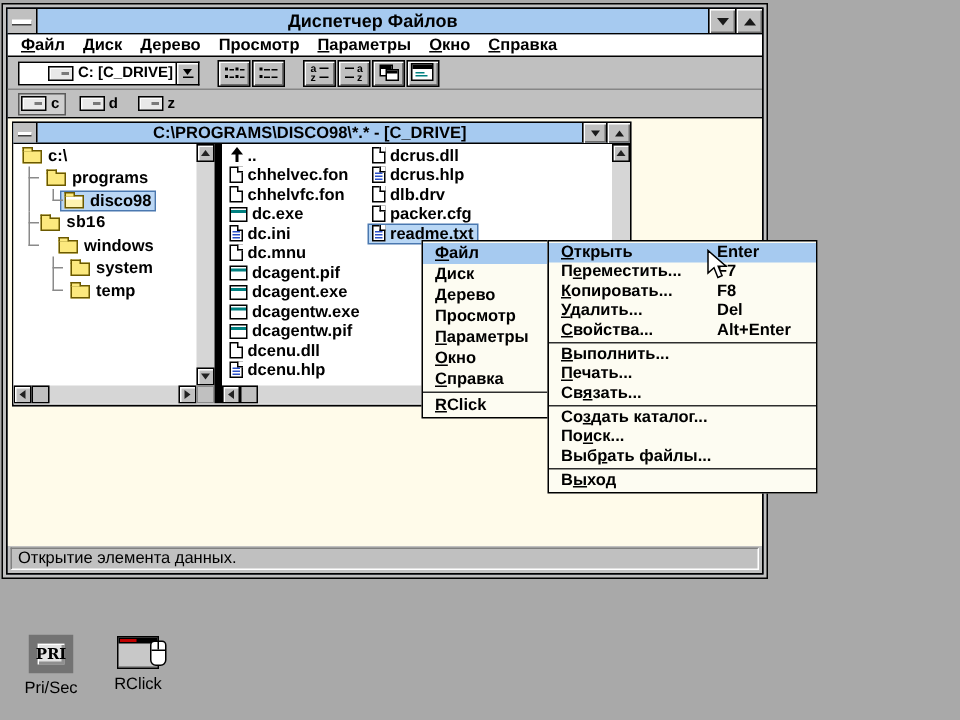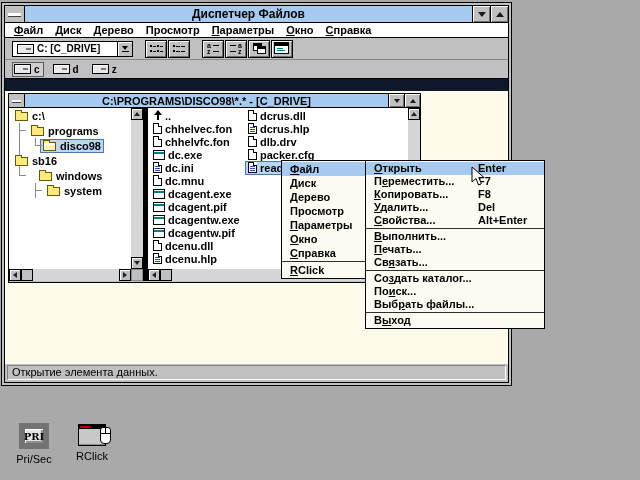--- a/index.html
+++ b/index.html
@@ -16,35 +16,35 @@
   .sysbar{width:13px;height:3px;background:#FFF;box-shadow:0 1px 0 #404040;}
   .title{flex:1;text-align:center;font-weight:bold;font-size:12px;line-height:16px;color:#000;white-space:nowrap;overflow:hidden;}
   .tbtn{width:18px;background:#C0C0C0;border-left:1px solid #000;display:flex;align-items:center;justify-content:center;box-shadow:inset 1px 1px 0 #fff,inset -1px -1px 0 #6e6e6e;}
   .tri-dn{width:0;height:0;border-left:4px solid transparent;border-right:4px solid transparent;border-top:5px solid #1a1a1a;}
   .tri-up{width:0;height:0;border-left:4px solid transparent;border-right:4px solid transparent;border-bottom:5px solid #1a1a1a;}
 
   .menubar{height:15px;background:#FFFFFF;border-bottom:1px solid #000;display:flex;align-items:center;font-weight:bold;font-size:11px;padding-left:3px;flex:none;}
   .mb-item{padding:0 6px;white-space:nowrap;}
 
   .toolbar{height:22px;background:#C0C0C0;display:flex;align-items:center;padding-left:7px;border-bottom:1px solid #868686;flex:none;}
-  .drive-combo{width:106px;height:16px;background:#fff;border:1px solid #000;display:flex;align-items:center;gap:3px;padding-left:4px;font-size:10px;font-weight:bold;white-space:nowrap;}
+  .drive-combo{width:106px;height:16px;background:#fff;border:1px solid #000;display:flex;align-items:center;gap:3px;padding-left:19px;font-size:10px;font-weight:bold;white-space:nowrap;}
   .combo-btn{width:15px;height:16px;background:#C0C0C0;border:1px solid #000;border-left:none;display:flex;flex-direction:column;align-items:center;justify-content:center;gap:1px;box-shadow:inset 1px 1px 0 #fff;}
   .cb-arr{width:0;height:0;border-left:3px solid transparent;border-right:3px solid transparent;border-top:4px solid #000;}
   .cb-bar{width:7px;height:1px;background:#000;}
   .tb-group{display:flex;gap:1px;margin-left:12px;}
   .tb-btn{width:22px;height:18px;background:#C0C0C0;border:1px solid #000;box-shadow:inset 1px 1px 0 #fff,inset -1px -1px 0 #6e6e6e;display:flex;align-items:center;justify-content:center;}
   .tb-btn svg{display:block;}
 
   .drivebar{height:19px;background:#C0C0C0;display:flex;align-items:center;gap:9px;padding-left:8px;border-bottom:1px solid #000;flex:none;}
   .drive-btn{display:flex;align-items:center;gap:3px;font-size:10px;font-weight:bold;padding:1px 3px 1px 1px;}
   .drive-btn.active{outline:1px solid #5a5a5a;background:#cfcfcf;}
   .drive-glyph{width:17px;height:10px;border:1px solid #000;background:#e9e9e9;box-shadow:inset 1px 1px 0 #fff;position:relative;flex:none;}
   .drive-glyph::after{content:'';position:absolute;right:2px;top:3px;width:5px;height:2px;background:#7a7a7a;}
 
-  .mdi{flex:1;background:#FFFBEA;position:relative;overflow:hidden;margin-top:12px;}
+  .mdi{flex:1;background:#FFFBEA;position:relative;overflow:hidden;}
 
   
   .child-window{position:absolute;left:3px;top:2px;width:413px;height:190px;border:1px solid #000;background:#C0C0C0;}
   .c-titlebar{height:14px;background:#A6CAF0;display:flex;border-bottom:1px solid #000;}
   .c-sys{width:16px;background:#C0C0C0;border-right:1px solid #000;display:flex;align-items:center;justify-content:center;}
   .c-sysbar{width:9px;height:2px;background:#fff;box-shadow:0 1px 0 #404040;}
   .c-title{flex:1;text-align:center;font-size:11px;font-weight:bold;line-height:14px;white-space:nowrap;overflow:hidden;}
   .c-btn{width:16px;background:#C0C0C0;border-left:1px solid #000;display:flex;align-items:center;justify-content:center;box-shadow:inset 1px 1px 0 #fff,inset -1px -1px 0 #6e6e6e;}
   .c-btn .tri-dn{border-left-width:3px;border-right-width:3px;border-top-width:4px;}
   .c-btn .tri-up{border-left-width:3px;border-right-width:3px;border-bottom-width:4px;}
@@ -272,21 +272,21 @@
                 </div>
                 <div class="t-row" style="padding-left: 32px;">
                   <div class="guide-v" style="left: 10px; top: 0px; height: 15px;"></div>
                   <div class="guide-v" style="left: 26px; top: 0px; height: 8px;"></div>
                   <div class="guide-h" style="left: 26px; top: 7px; width: 7px;"></div>
                   <span class="sel-wrap t-sel">
                     <span class="fold open"></span>
                     <span>disco98</span>
                   </span>
                 </div>
-                <div class="t-row" style="padding-left: 4px;">
+                <div class="t-row" style="padding-left: 16px; font-family: Liberation Mono, monospace;">
                   <div class="guide-v" style="left: 10px; top: 0px; height: 15px;"></div>
                   <div class="guide-h" style="left: 10px; top: 7px; width: 7px;"></div>
                   <span class="sel-wrap">
                     <span class="fold"></span>
                     <span>sb16</span>
                   </span>
                 </div>
                 <div class="t-row" style="padding-left: 28px;">
                   <div class="guide-v" style="left: 10px; top: 0px; height: 8px;"></div>
                   <div class="guide-h" style="left: 10px; top: 7px; width: 7px;"></div>
@@ -296,20 +296,28 @@
                   </span>
                 </div>
                 <div class="t-row" style="padding-left: 36px;">
                   <div class="guide-v" style="left: 26px; top: 0px; height: 15px;"></div>
                   <div class="guide-h" style="left: 26px; top: 7px; width: 7px;"></div>
                   <span class="sel-wrap">
                     <span class="fold"></span>
                     <span>system</span>
                   </span>
                 </div>
+                <div class="t-row" style="padding-left: 36px;">
+                  <div class="guide-v" style="left: 26px; top: 0px; height: 8px;"></div>
+                  <div class="guide-h" style="left: 26px; top: 7px; width: 7px;"></div>
+                  <span class="sel-wrap">
+                    <span class="fold"></span>
+                    <span>temp</span>
+                  </span>
+                </div>
               </div>
 
             <div class="sb sb-v" style="left:122px;top:0;height:161px;">
               <div class="sb-btn">
                   <span class="a-up"></span>
                 </div>
               <div class="sb-track"></div>
               <div class="sb-btn">
                   <span class="a-dn"></span>
                 </div>
@@ -362,27 +370,27 @@
                   </div>
                   <div class="f-row">
                     <span class="fwrap">
                       <span class="icon-doc"></span>
                       <span>dc.mnu</span>
                     </span>
                   </div>
                   <div class="f-row">
                     <span class="fwrap">
                       <span class="icon-exe"></span>
+                      <span>dcagent.pif</span>
+                    </span>
+                  </div>
+                  <div class="f-row">
+                    <span class="fwrap">
+                      <span class="icon-exe"></span>
                       <span>dcagent.exe</span>
-                    </span>
-                  </div>
-                  <div class="f-row">
-                    <span class="fwrap">
-                      <span class="icon-exe"></span>
-                      <span>dcagent.pif</span>
                     </span>
                   </div>
                   <div class="f-row">
                     <span class="fwrap">
                       <span class="icon-exe"></span>
                       <span>dcagentw.exe</span>
                     </span>
                   </div>
                   <div class="f-row">
                     <span class="fwrap">

